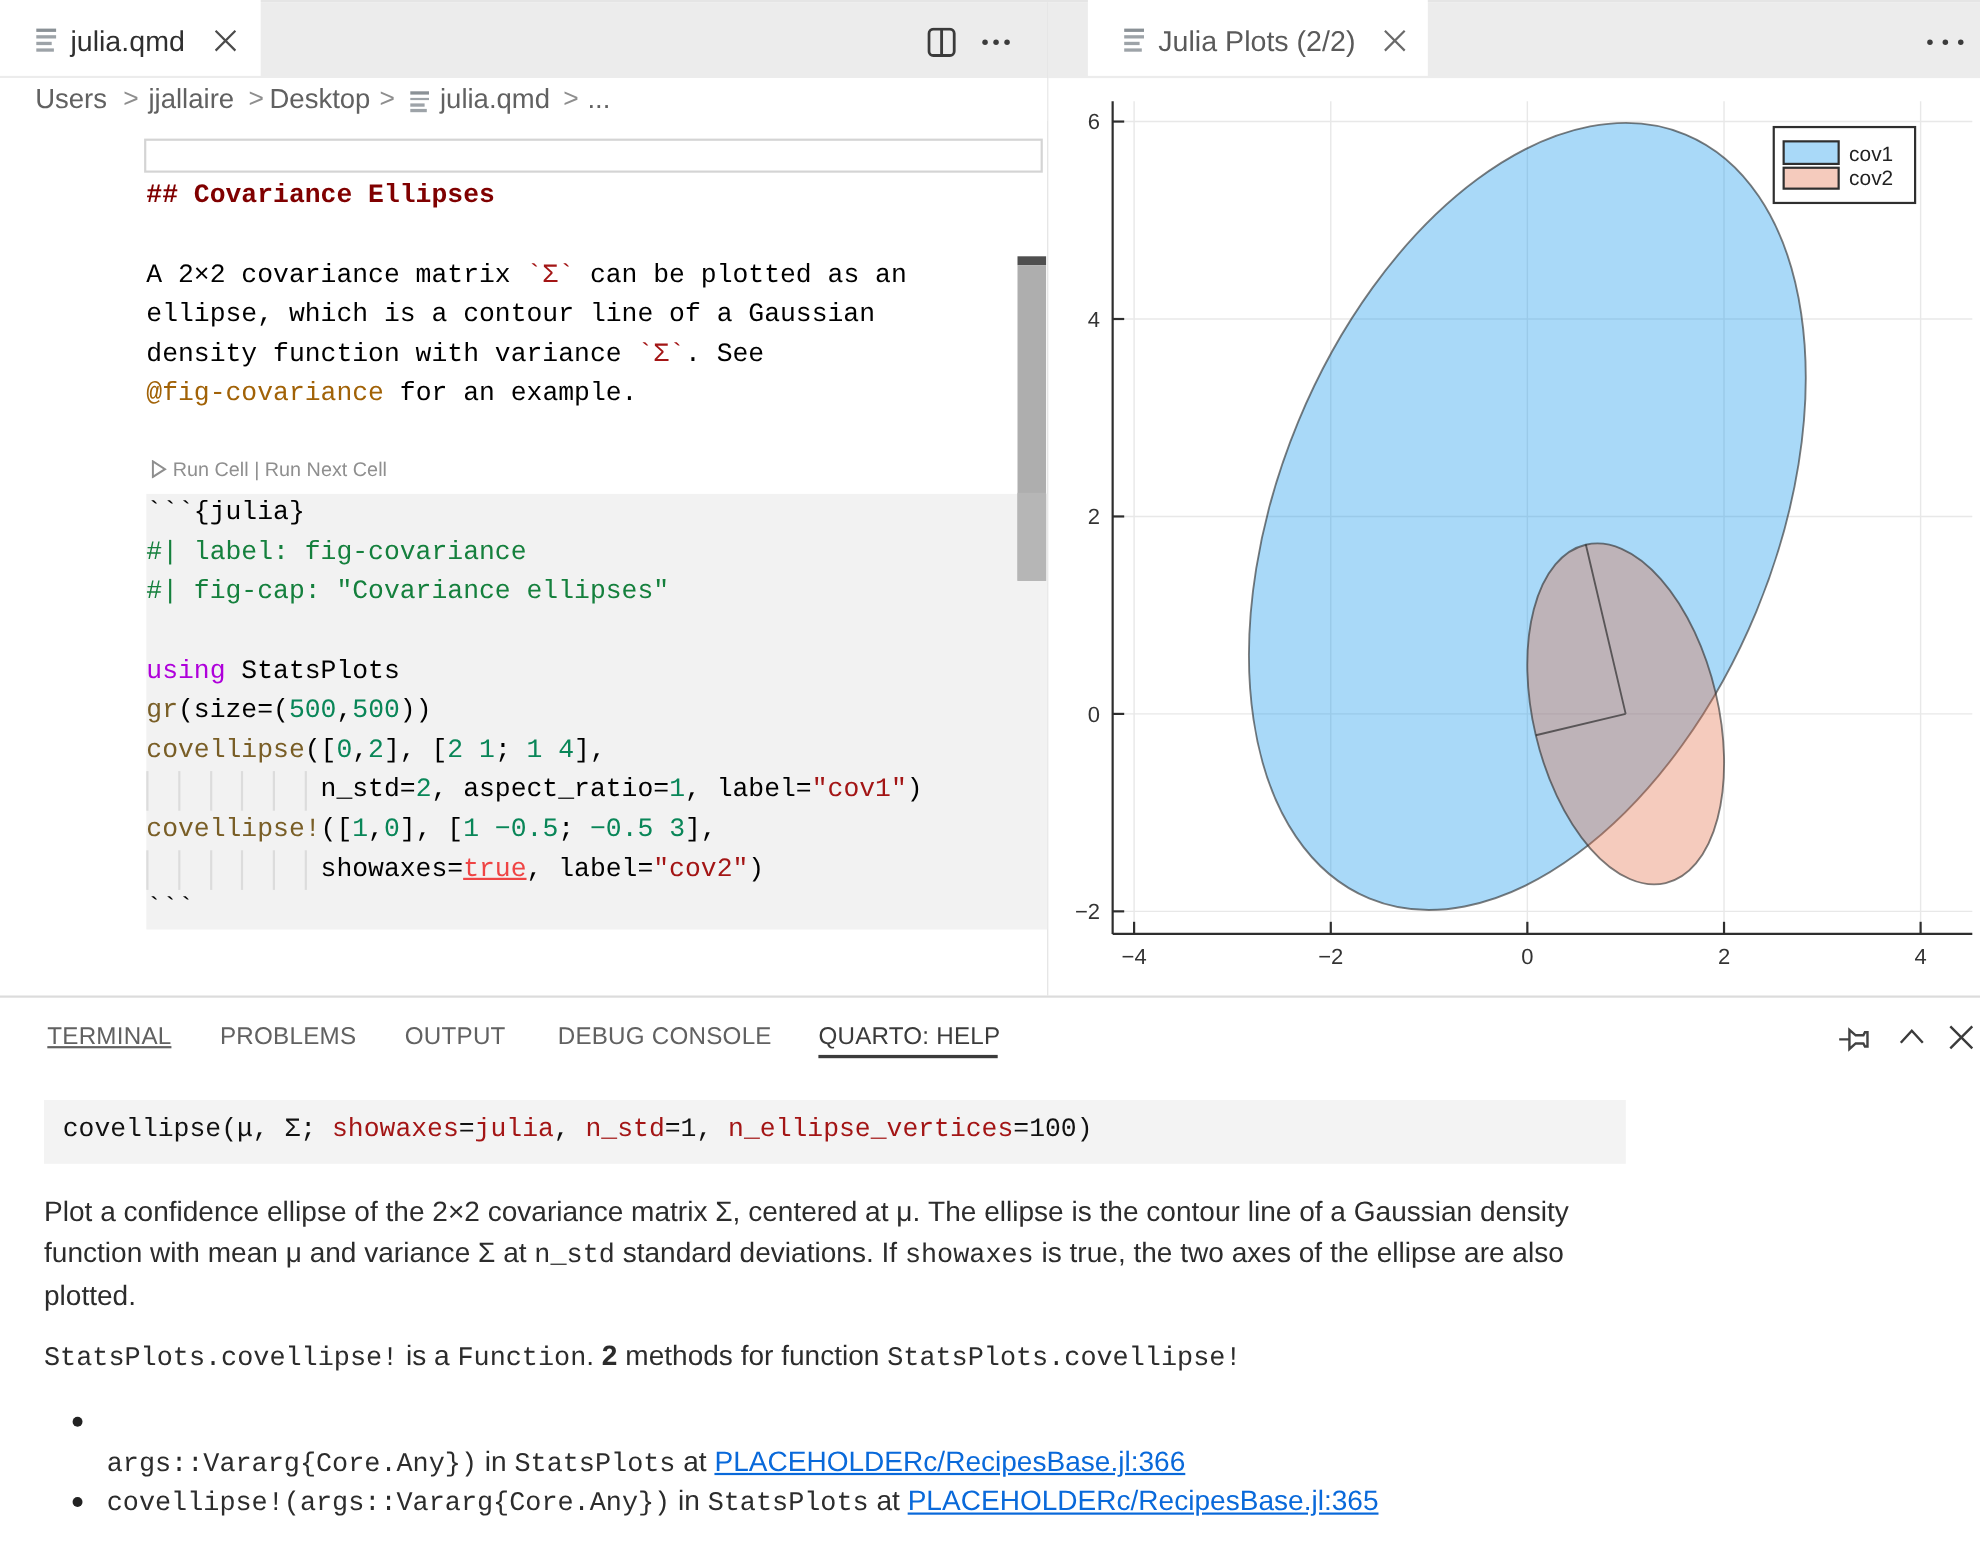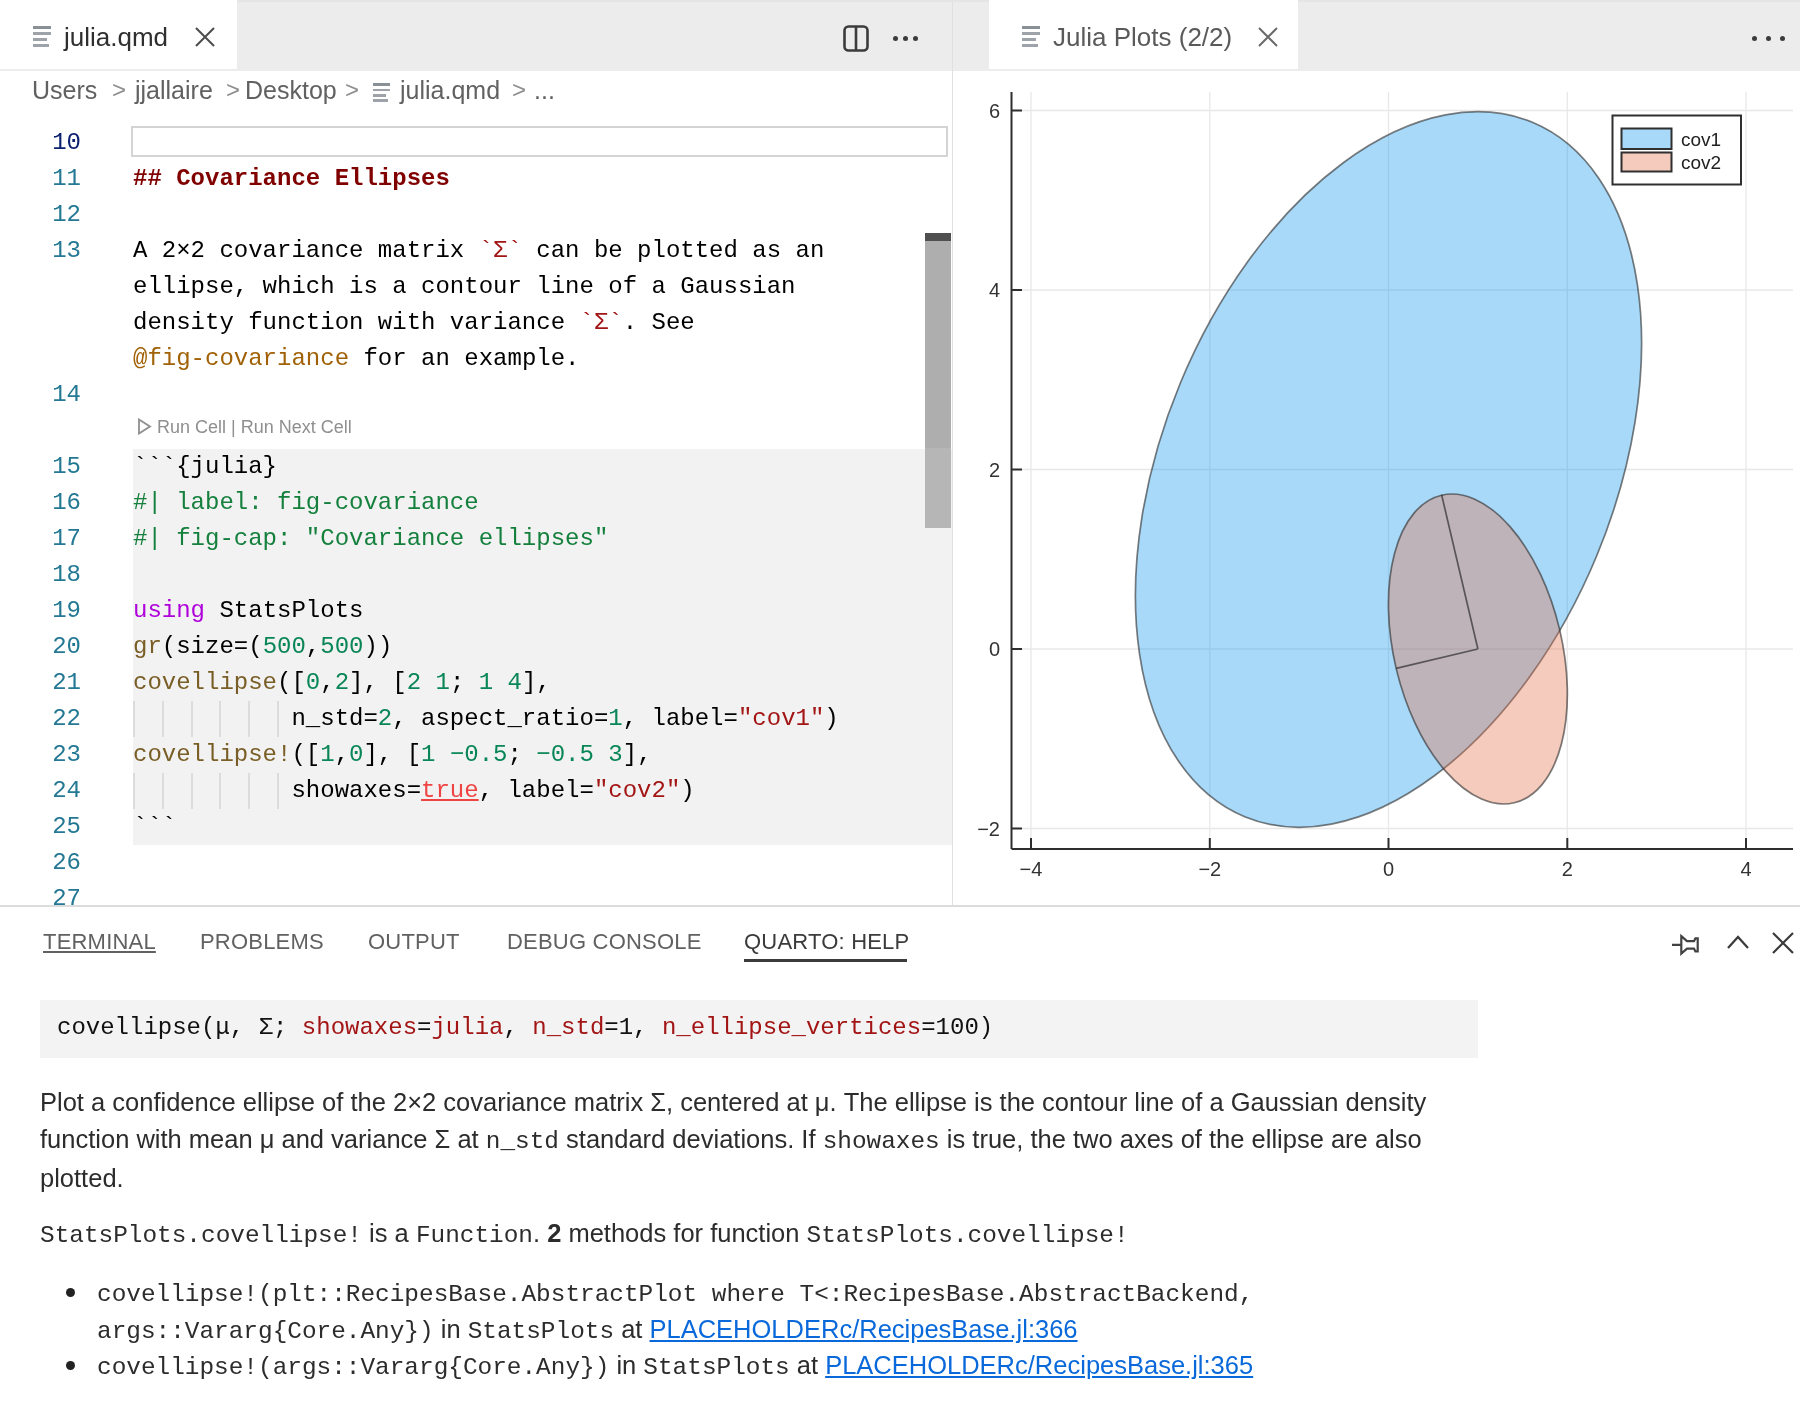--- a/index.html
+++ b/index.html
@@ -115,42 +115,20 @@
   <div class="fico" style="left:373px; top:83px; width:17px; height:18px;">
       <div style="left:0; top:0;  width:17px; background:#8a9196;"></div>
       <div style="left:0; top:5.5px; width:17px;"></div>
       <div style="left:0; top:11px; width:13px;"></div>
       <div style="left:0; top:16px; width:15px;"></div>
   </div>
 
   <div id="curline" class="abs"></div>
   <div id="cellbg" class="abs"></div>
 
-  <div id="gutter" class="abs"><span style="color:#0b216f;">10</span>
-11
-12
-13
-
-
-
-14
-
-15
-16
-17
-18
-19
-20
-21
-22
-23
-24
-25
-26
-27</div>
 
   <div id="code" class="abs">
 <span class="hd">## Covariance Ellipses</span>
 
 A 2×2 covariance matrix <span class="raw">`Σ`</span> can be plotted as an
 ellipse, which is a contour line of a Gaussian
 density function with variance <span class="raw">`Σ`</span>. See
 <span class="ref">@fig-covariance</span> for an example.
 
 
@@ -270,17 +248,16 @@
 
   <div id="sigbox" class="abs"></div>
   <div id="sigtext" class="abs">covellipse(μ, Σ; <span class="str">showaxes</span>=<span class="str">julia</span>, <span class="str">n_std</span>=1, <span class="str">n_ellipse_vertices</span>=100)</div>
 
   <div id="para1" class="abs helptext">Plot a confidence ellipse of the 2×2 covariance matrix Σ, centered at μ. The ellipse is the contour line of a Gaussian density<br>function with mean μ and variance Σ at <code>n_std</code> standard deviations. If <code>showaxes</code> is true, the two axes of the ellipse are also<br>plotted.</div>
 
   <div id="para2" class="abs helptext"><code>StatsPlots.covellipse!</code> is a <code>Function</code>. <b>2</b> methods for function <code>StatsPlots.covellipse!</code></div>
 
   <div class="bdot abs" style="left:66px; top:1288px;"></div>
   <div class="bdot abs" style="left:66px; top:1361px;"></div>
-  <div class="abs helptext bl" style="top:1274.4px;"><code>covellipse!(plt::RecipesBase.AbstractPlot where T&lt;:RecipesBase.AbstractBackend,</code></div>
     <div class="abs helptext bl" style="top:1311px;"><code>args::Vararg{Core.Any})</code> in <code>StatsPlots</code> at <a class="lnk">PLACEHOLDERc/RecipesBase.jl:366</a></div>
     <div class="abs helptext bl" style="top:1347px;"><code>covellipse!(args::Vararg{Core.Any})</code> in <code>StatsPlots</code> at <a class="lnk">PLACEHOLDERc/RecipesBase.jl:365</a></div>
 
 </div>
 
 </body></html>

